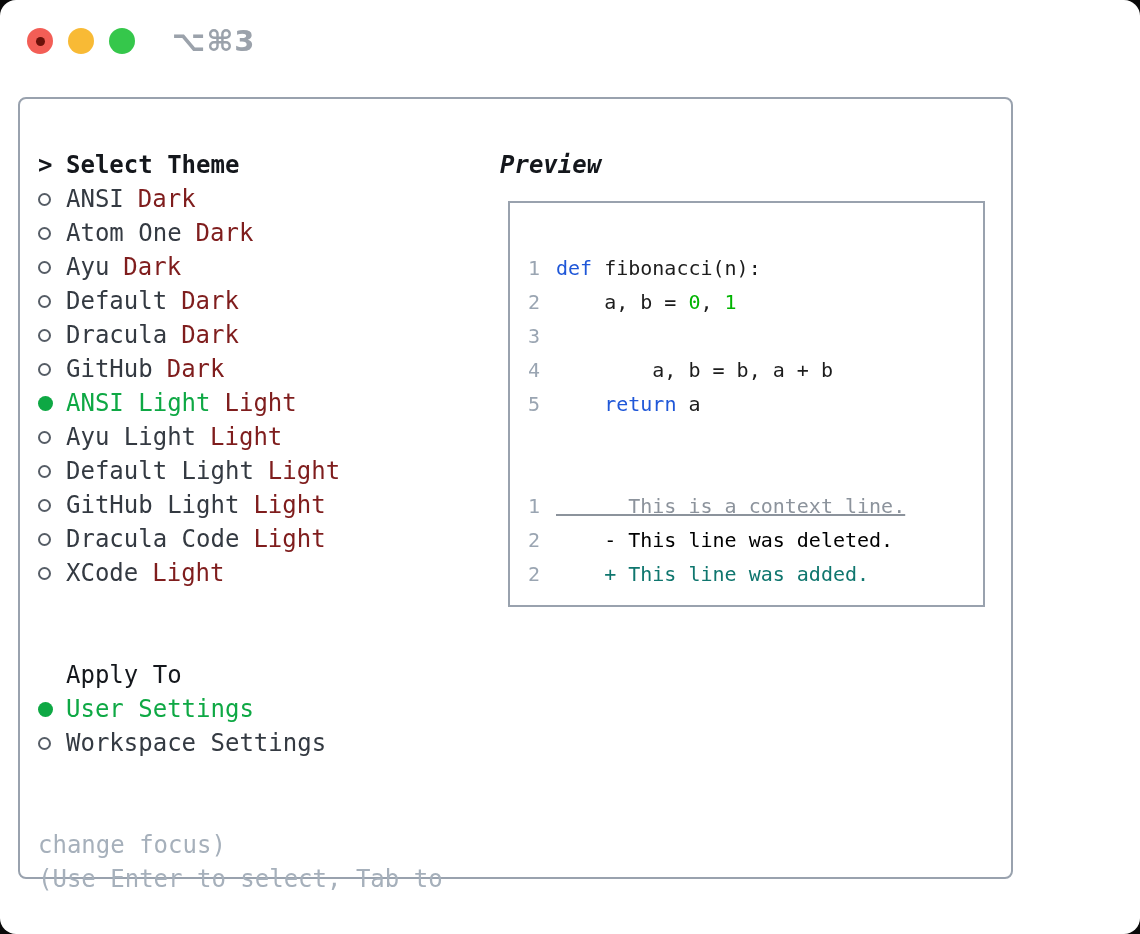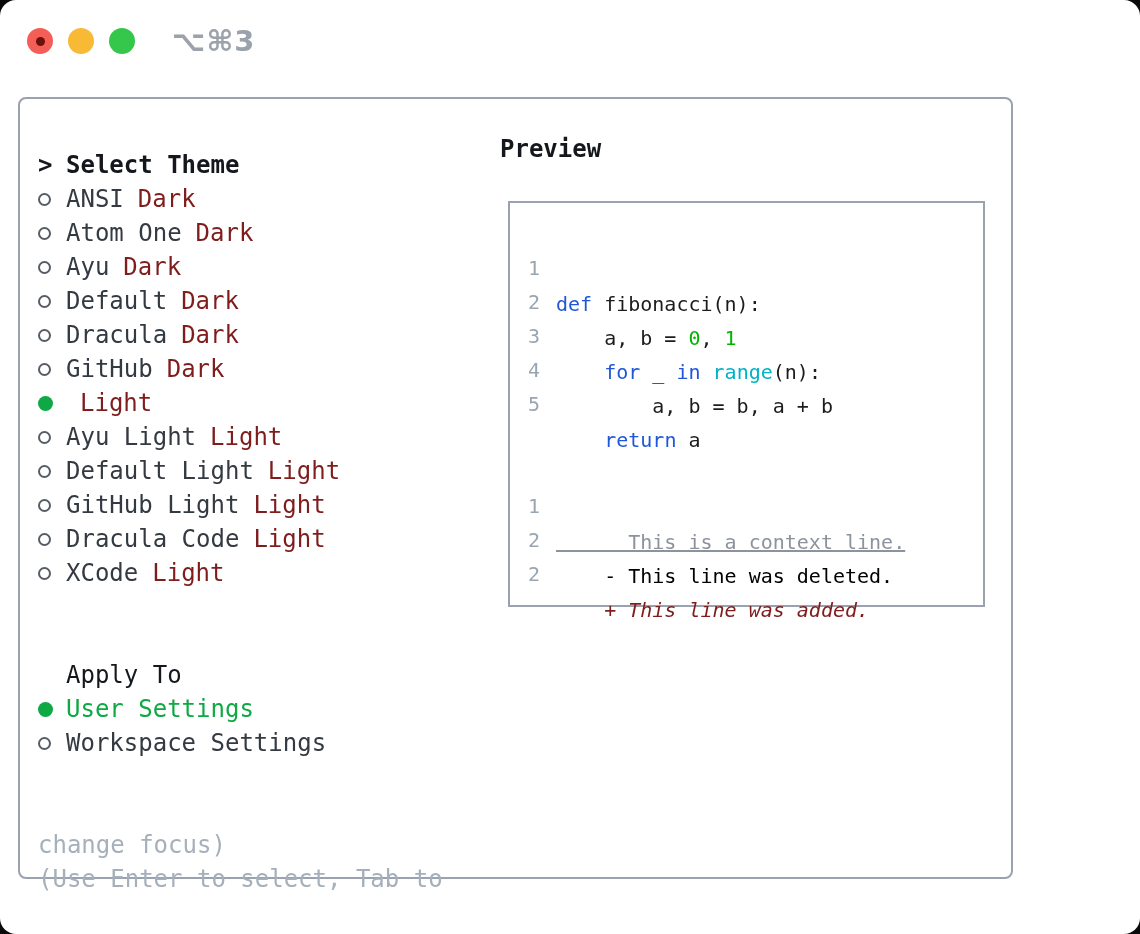--- a/index.html
+++ b/index.html
@@ -33,37 +33,37 @@
   .prompt{font-weight:bold;color:#14171c;}
   .hdr{font-weight:bold;color:#14171c;}
   .radio{width:13px;height:13px;border-radius:50%;border:2px solid #565d66;box-sizing:border-box;}
   .radio.sel{width:15px;height:15px;border:none;background:#0ea844;}
   .t-name{color:#343a42;}
   .t-name.sel{color:#0ea844;}
   .t-variant{color:#7f1d1d;margin-left:14px;}
   .spacer68{height:68px;}
   .help{color:#a6b0bb;white-space:pre;}
   
-  .preview-title{position:absolute;left:480px;top:33px;height:34px;line-height:34px;font-size:24px;font-weight:bold;color:#14171c;}
+  .preview-title{position:absolute;left:480px;top:49px;height:34px;line-height:34px;font-size:24px;font-weight:bold;color:#14171c;font-style:italic;}
   .preview-box{
     position:absolute;left:488px;top:102px;width:473px;height:402px;
     border:2px solid #99a2ae;background:#fff;
   }
   .code-block{padding-top:48px;}
   .diff-block{margin-top:68px;}
   .cline{display:flex;height:34px;line-height:34px;font-size:20px;white-space:pre;}
   .ln{width:30px;flex:none;text-align:right;color:#9aa5b2;}
-  .ctext{margin-left:16px;margin-top:36px;}
+  .ctext{margin-left:16px;}
   .tk-t{color:#1c1c1c;}
   .tk-kw{color:#1f57d8;}
   .tk-fn{color:#00b2c7;}
   .tk-num{color:#00b400;}
   .tk-ctx{color:#8c939c;text-decoration:underline;}
   .tk-del{color:#000000;}
-  .tk-add{color:#7f1d1d;font-style:italic;}
+  .tk-add{color:#0f766e;}
 </style>
 </head>
 <body>
 
 <div class="page">
 
   <div class="titlebar">
     <button class="tl-btn tl-red">
         <span class="dot"></span>
       </button>
@@ -80,21 +80,21 @@
         <span class="hdr">Select Theme</span>
       </div>
 
       <div id="theme-list">
           <div class="row"><span class="slot"><span class="radio"></span></span><span class="t-name">ANSI</span><span class="t-variant">Dark</span></div>
           <div class="row"><span class="slot"><span class="radio"></span></span><span class="t-name">Atom One</span><span class="t-variant">Dark</span></div>
           <div class="row"><span class="slot"><span class="radio"></span></span><span class="t-name">Ayu</span><span class="t-variant">Dark</span></div>
           <div class="row"><span class="slot"><span class="radio"></span></span><span class="t-name">Default</span><span class="t-variant">Dark</span></div>
           <div class="row"><span class="slot"><span class="radio"></span></span><span class="t-name">Dracula</span><span class="t-variant">Dark</span></div>
           <div class="row"><span class="slot"><span class="radio"></span></span><span class="t-name">GitHub</span><span class="t-variant">Dark</span></div>
-          <div class="row"><span class="slot"><span class="radio sel"></span></span><span class="t-variant">Light</span></div>
+          <div class="row"><span class="slot"><span class="radio sel"></span></span><span class="t-name sel">ANSI Light</span><span class="t-variant">Light</span></div>
           <div class="row"><span class="slot"><span class="radio"></span></span><span class="t-name">Ayu Light</span><span class="t-variant">Light</span></div>
           <div class="row"><span class="slot"><span class="radio"></span></span><span class="t-name">Default Light</span><span class="t-variant">Light</span></div>
           <div class="row"><span class="slot"><span class="radio"></span></span><span class="t-name">GitHub Light</span><span class="t-variant">Light</span></div>
           <div class="row"><span class="slot"><span class="radio"></span></span><span class="t-name">Dracula Code</span><span class="t-variant">Light</span></div>
           <div class="row"><span class="slot"><span class="radio"></span></span><span class="t-name">XCode</span><span class="t-variant">Light</span></div>
         </div>
 
       <div class="spacer68"></div>
 
       <div class="row">
@@ -112,21 +112,21 @@
       <div class="help">change focus)</div>
       <div class="help">(Use Enter to select, Tab to</div>
     </div>
 
     <div class="preview-title">Preview</div>
 
     <div class="preview-box">
       <div id="code-block" class="code-block">
           <div class="cline"><span class="ln">1</span><span class="ctext"><span class="tk-kw">def</span><span class="tk-t"> fibonacci(n):</span></span></div>
           <div class="cline"><span class="ln">2</span><span class="ctext"><span class="tk-t">    a, b = </span><span class="tk-num">0</span><span class="tk-t">, </span><span class="tk-num">1</span></span></div>
-          <div class="cline"><span class="ln">3</span><span class="ctext"><span class="tk-t">    </span><span class="tk-kw">for</span><span class="tk-t"> _ </span><span class="tk-kw">in</span><span class="tk-t"> </span><span class="tk-fn">range</span><span class="tk-t">(n):</span></span></div>
+          <div class="cline"><span class="ln">3</span></div>
           <div class="cline"><span class="ln">4</span><span class="ctext"><span class="tk-t">        a, b = b, a + b</span></span></div>
           <div class="cline"><span class="ln">5</span><span class="ctext"><span class="tk-t">    </span><span class="tk-kw">return</span><span class="tk-t"> a</span></span></div>
         </div>
       <div id="diff-block" class="diff-block">
           <div class="cline"><span class="ln">1</span><span class="ctext"><span class="tk-ctx">      This is a context line.</span></span></div>
           <div class="cline"><span class="ln">2</span><span class="ctext"><span class="tk-del">    - This line was deleted.</span></span></div>
           <div class="cline"><span class="ln">2</span><span class="ctext"><span class="tk-add">    + This line was added.</span></span></div>
         </div>
     </div>
 

